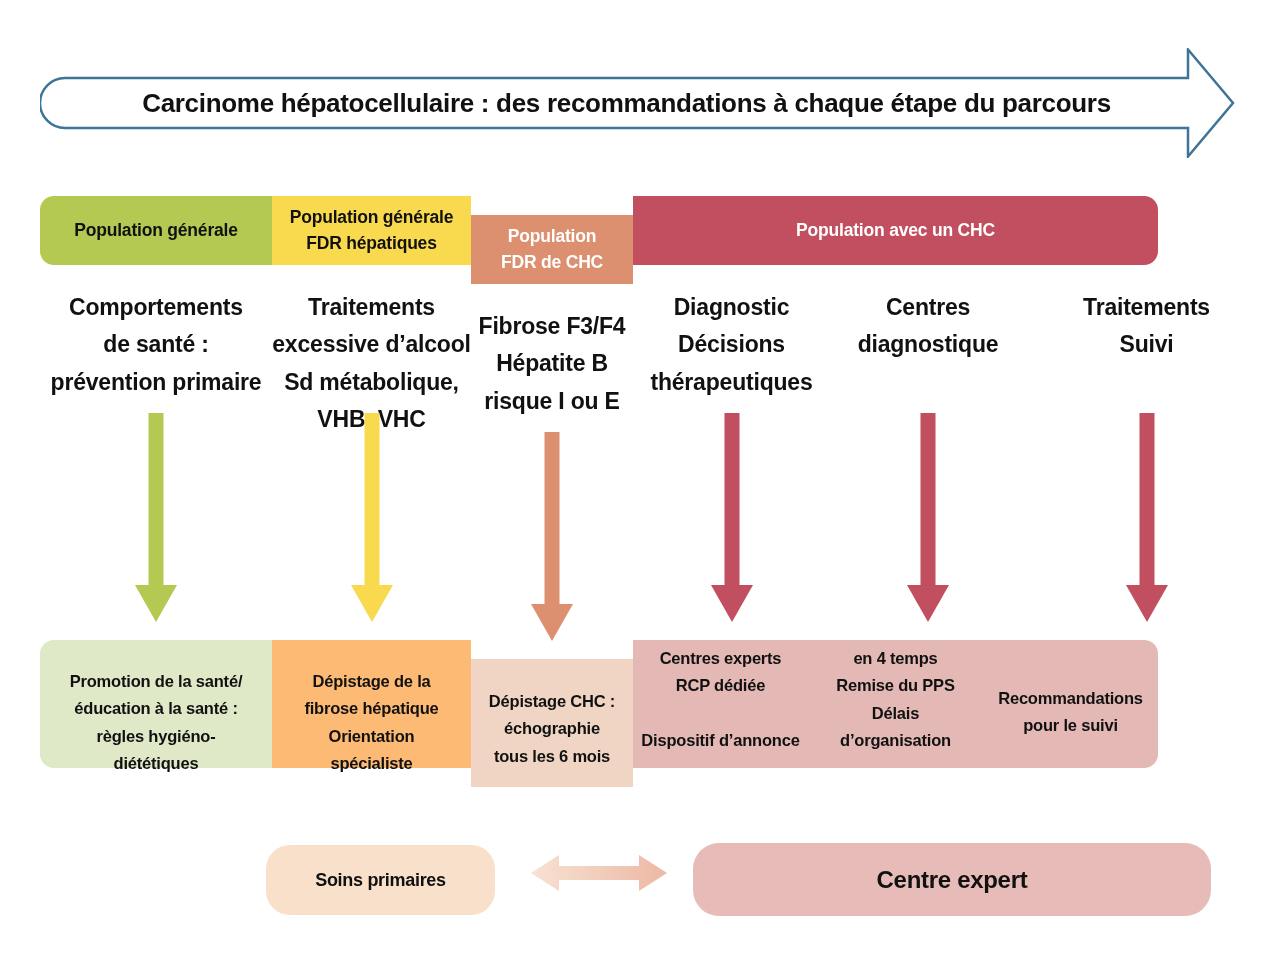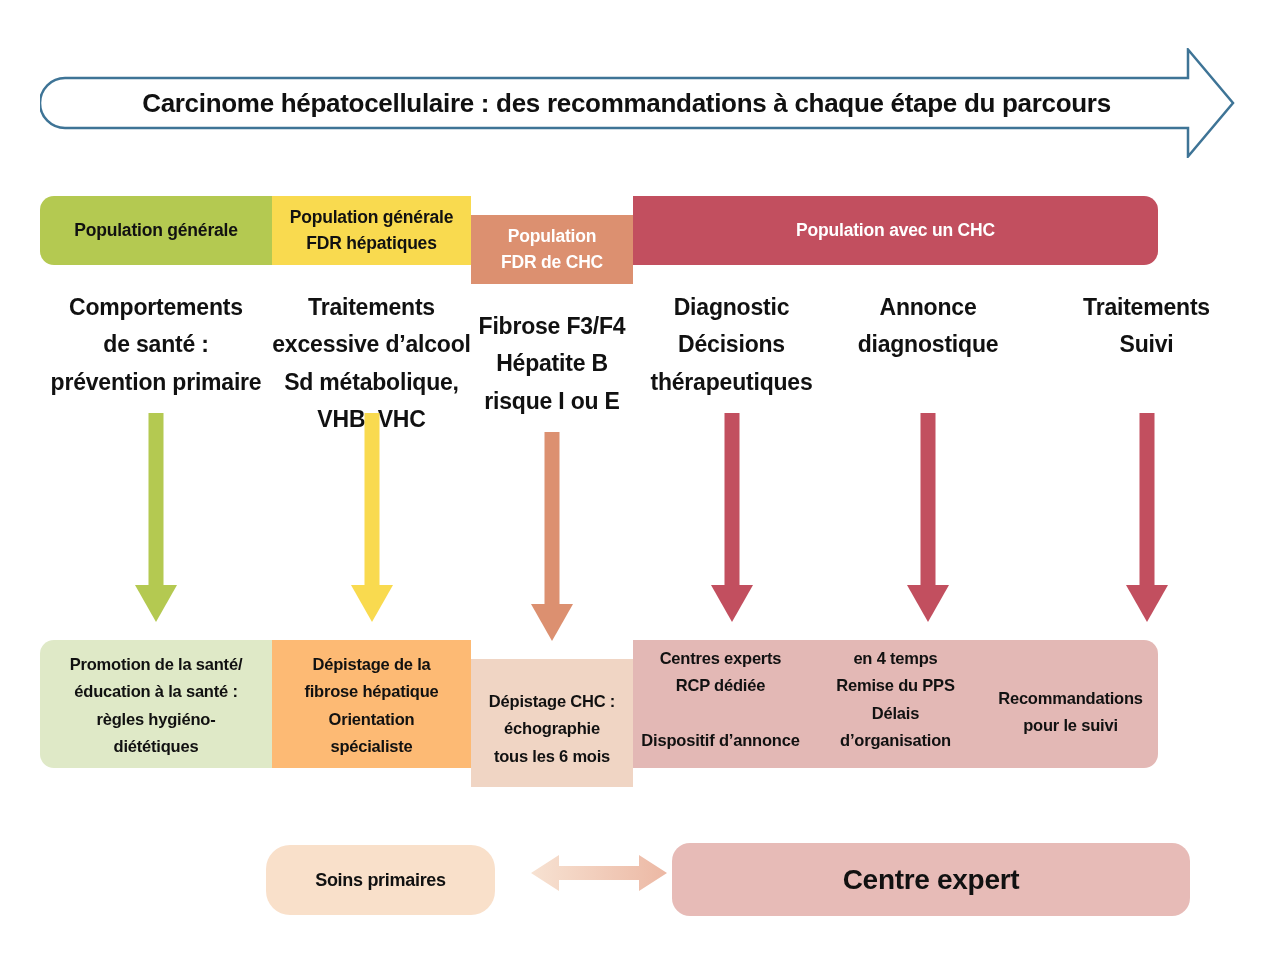--- a/index.html
+++ b/index.html
@@ -43,38 +43,38 @@
   }
 
   
   .arrow-wrap{position:absolute;top:413px;height:209px;display:flex;justify-content:center;}
   .arrow-wrap svg{display:block;}
 
   
   .obox{
     position:absolute;top:640px;height:128px;box-sizing:border-box;
     text-align:center;font-size:16.5px;line-height:1.66;letter-spacing:-0.2px;
-    padding-top:11px;
+    padding-top:28px;
   }
   .obox.first{border-radius:14px 0 0 14px;}
   .obox.last{border-radius:0 14px 14px 0;padding-top:0;}
   .obox.vcenter{display:flex;align-items:center;justify-content:center;padding-top:12px;}
   .obox.cols{display:flex;}
   .ocol{flex:1;text-align:center;padding-top:5px;}
   .ocol.vcenter{display:flex;align-items:center;justify-content:center;padding-top:16px;}
 
   
   .primary-box{
     position:absolute;left:266px;top:845px;width:229px;height:70px;border-radius:24px;
     display:flex;align-items:center;justify-content:center;font-size:18px;letter-spacing:-0.3px;
   }
   .link-arrow{position:absolute;left:529px;top:851px;width:140px;height:44px;}
   .expert-box{
-    position:absolute;left:672px;top:843px;width:518px;height:73px;border-radius:18px;
-    display:flex;align-items:center;justify-content:center;font-size:28px;letter-spacing:-0.3px;
+    position:absolute;left:693px;top:843px;width:518px;height:73px;border-radius:26px;
+    display:flex;align-items:center;justify-content:center;font-size:24px;letter-spacing:-0.3px;
   }
 </style>
 </head>
 <body>
 
 <div class="canvas">
 
   <div class="banner">
     <svg viewBox="0 0 1195 110" aria-hidden="true">
       <path d="M 1148 1.5 L 1193 55 L 1148 108.5 L 1148 80 L 25 80 A 25 25 0 0 1 25 30 L 1148 30 Z" fill="#ffffff" stroke-width="2.5" stroke-linejoin="miter" stroke="#3e7496"></path>
@@ -95,21 +95,21 @@
   <div class="desc c2 pre">Traitements
 excessive d’alcool
 Sd métabolique,
 VHB, VHC</div>
   <div class="desc c3 pre">Fibrose F3/F4
 Hépatite B
 risque I ou E</div>
   <div class="desc c4 pre">Diagnostic
 Décisions
 thérapeutiques</div>
-  <div class="desc c5 pre">Annonce
+  <div class="desc c5 pre">Centres
 diagnostique</div>
   <div class="desc c6 pre">Traitements
 Suivi</div>
 
   <div class="arrow-wrap c1">
     <svg width="44" height="209" viewBox="0 0 44 209">
       <rect x="14.5" y="0" width="15" height="174" fill="#b4c951"></rect>
       <polygon points="1,172 43,172 22,209" fill="#b4c951"></polygon>
     </svg>
   </div>

